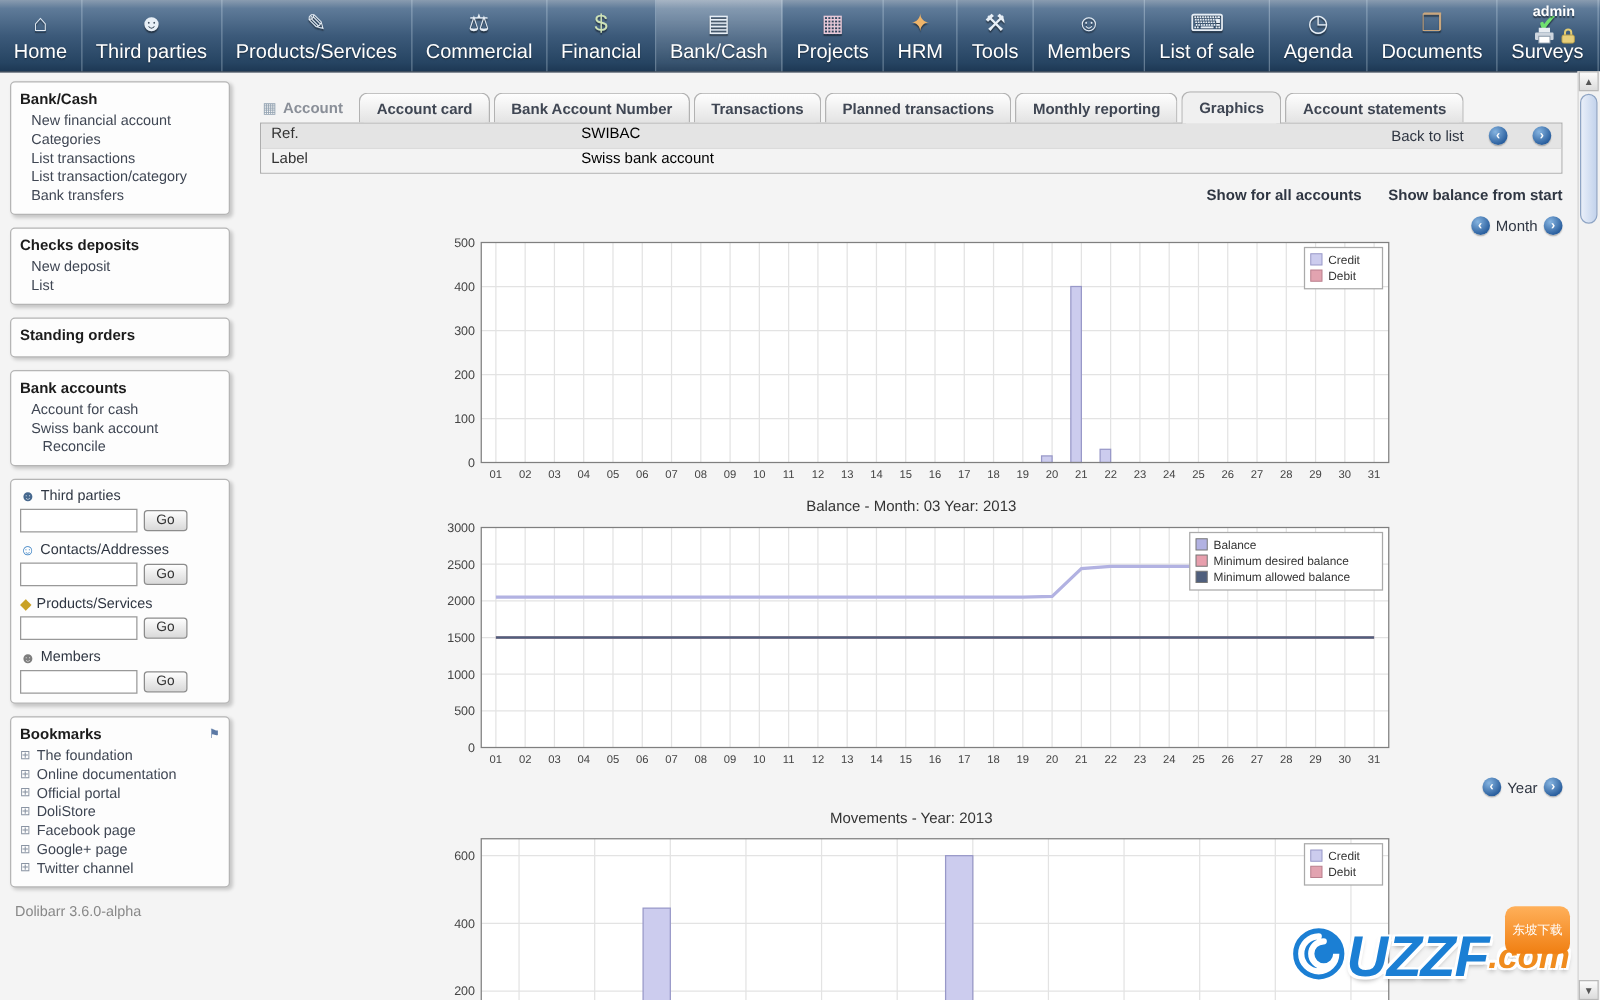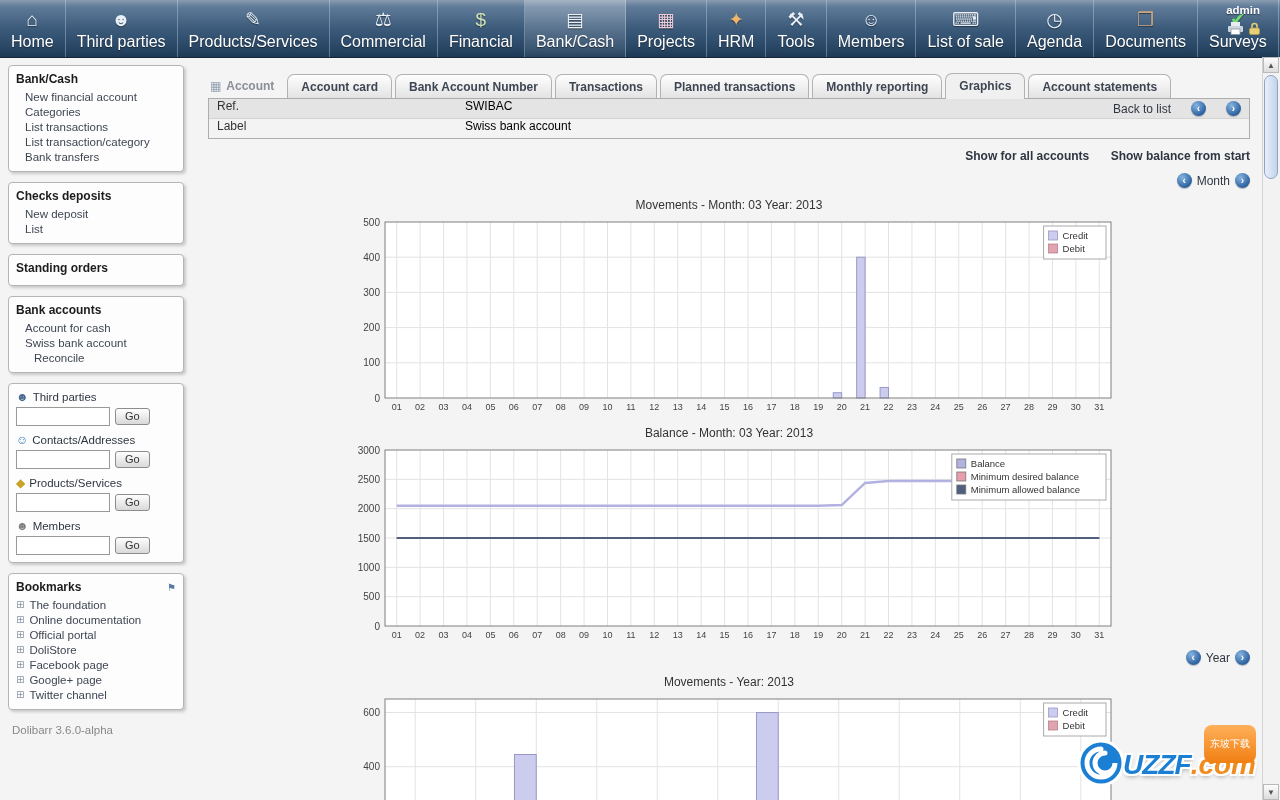--- a/index.html
+++ b/index.html
@@ -59,21 +59,21 @@
   .chart-title{text-align:center;font-size:12px;color:#333;margin:10px 0 4px;}
   
   .scrollbar{position:absolute;right:0;top:57px;bottom:0;width:17px;background:#f2f2f2;border-left:1px solid #d3d3d3;}
   .sb-btn{position:absolute;left:0;width:16px;height:16px;background:linear-gradient(#fcfcfc,#dcdcdc);
     border:1px solid #b9b9b9;box-sizing:border-box;color:#555;font-size:8px;display:flex;align-items:center;justify-content:center;cursor:pointer;}
   .sb-up{top:0;} .sb-down{bottom:0;}
   .sb-thumb{position:absolute;left:1px;top:18px;width:14px;height:104px;border-radius:7px;
     background:linear-gradient(90deg,#e9eff9,#c3d3ec);border:1px solid #8ea4c4;box-sizing:border-box;cursor:grab;}
   
   .watermark{position:absolute;right:24px;bottom:8px;display:flex;align-items:center;z-index:50;}
-  .wm-text{font-style:italic;font-weight:bold;font-size:28px;color:#1b7fd4;letter-spacing:-1px;
+  .wm-text{font-style:italic;font-weight:bold;font-size:46px;color:#1b7fd4;letter-spacing:-1px;
     text-shadow:-2px -2px 0 #fff,2px -2px 0 #fff,-2px 2px 0 #fff,2px 2px 0 #fff,0 3px 4px rgba(0,0,0,.35);}
   .wm-tld{font-style:italic;font-weight:bold;font-size:28px;color:#f08c1e;
     text-shadow:-2px -2px 0 #fff,2px -2px 0 #fff,-2px 2px 0 #fff,2px 2px 0 #fff,0 3px 4px rgba(0,0,0,.35);}
   .wm-badge{position:absolute;top:-12px;right:0;background:linear-gradient(#ffb05a,#f07f12);color:#fff;
     font-size:10px;padding:12px 6px;border-radius:8px;white-space:nowrap;}
 </style>
 </head>
 <body>
 
 <div class="topbar">
@@ -285,21 +285,20 @@
     <span>Show balance from start</span>
   </div>
 
   <div class="period-nav">
     <span class="nav-circle">‹</span>
     <span>Month</span>
     <span class="nav-circle">›</span>
   </div>
 
   <div class="chart-wrap">
-      <div class="chart-title">Movements - Month: 03 Year: 2013</div>
       <svg width="780" height="200" style="display: block;">
         <rect x="46" y="6" width="726" height="176" fill="#ffffff"></rect>
         <line x1="57.70967741935484" y1="6" x2="57.70967741935484" y2="182" stroke="#e3e3e3" stroke-width="1"></line>
         <line x1="81.12903225806451" y1="6" x2="81.12903225806451" y2="182" stroke="#e3e3e3" stroke-width="1"></line>
         <line x1="104.54838709677419" y1="6" x2="104.54838709677419" y2="182" stroke="#e3e3e3" stroke-width="1"></line>
         <line x1="127.96774193548387" y1="6" x2="127.96774193548387" y2="182" stroke="#e3e3e3" stroke-width="1"></line>
         <line x1="151.38709677419354" y1="6" x2="151.38709677419354" y2="182" stroke="#e3e3e3" stroke-width="1"></line>
         <line x1="174.80645161290323" y1="6" x2="174.80645161290323" y2="182" stroke="#e3e3e3" stroke-width="1"></line>
         <line x1="198.2258064516129" y1="6" x2="198.2258064516129" y2="182" stroke="#e3e3e3" stroke-width="1"></line>
         <line x1="221.64516129032256" y1="6" x2="221.64516129032256" y2="182" stroke="#e3e3e3" stroke-width="1"></line>

